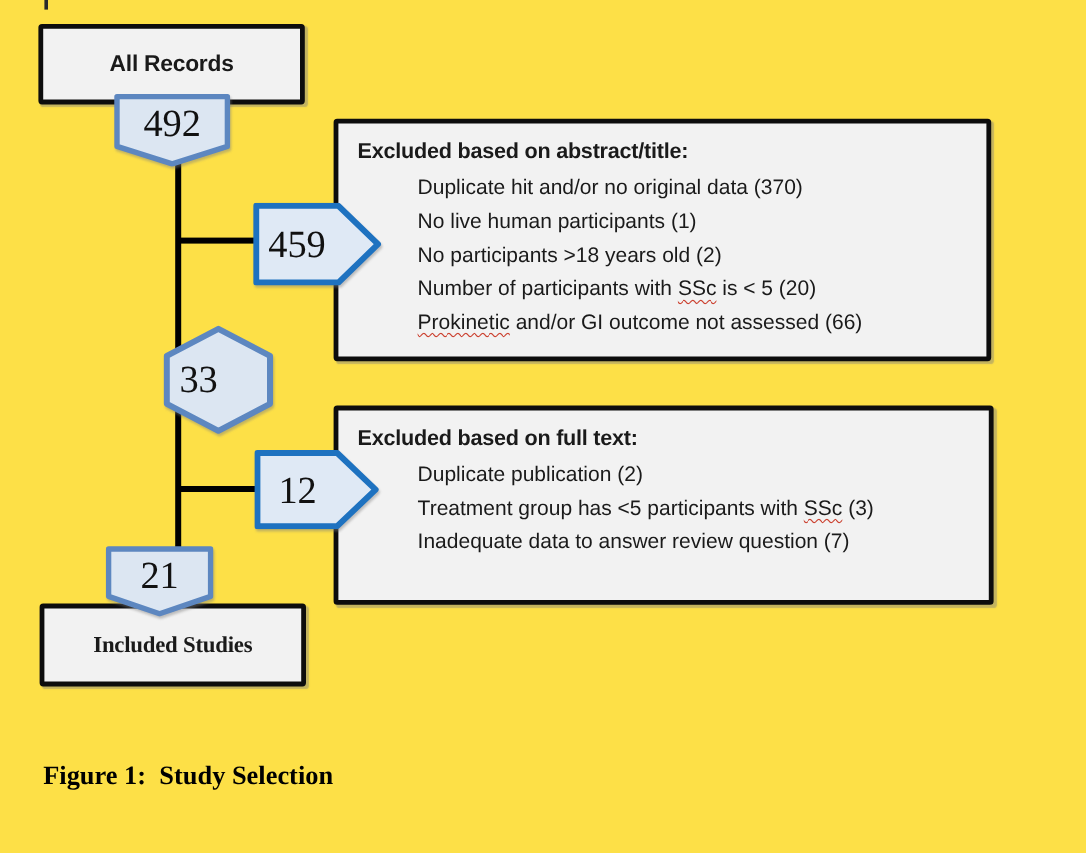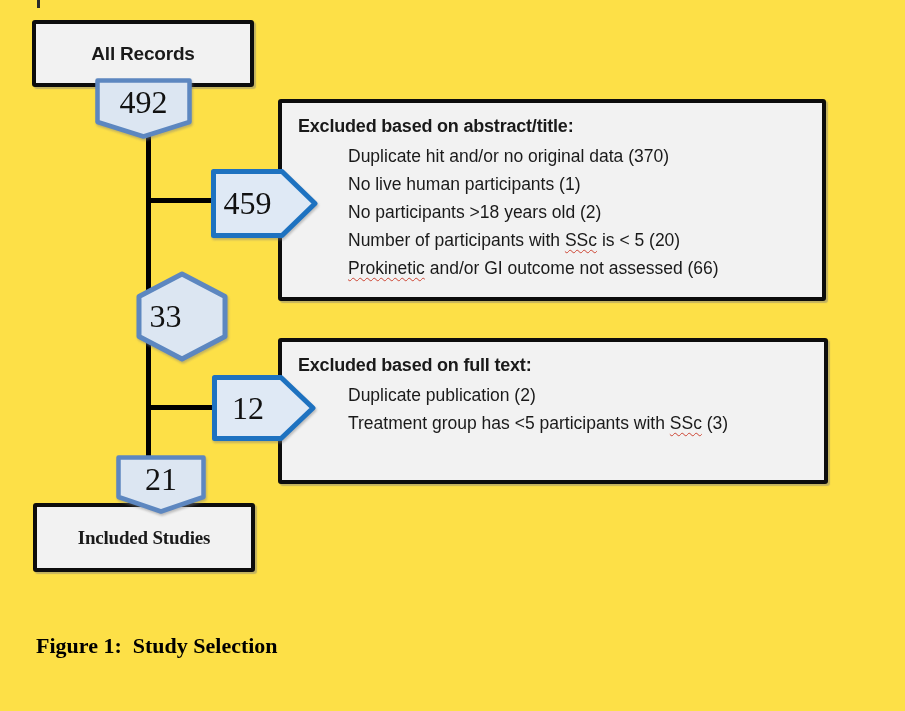--- a/index.html
+++ b/index.html
@@ -38,31 +38,31 @@
     position:absolute;inset:0;display:flex;align-items:center;justify-content:center;
     font-family:"Liberation Serif",serif;font-size:32px;color:#111;z-index:5;
   }
   .pent492{left:95px;top:78px;width:97px;height:61px;}
   .pent492 .num{padding-bottom:12px;}
   .hex33{left:103px;top:271px;width:92px;height:91px;padding-left:33px;}
   .arrow459{left:211px;top:169px;width:107px;height:69px;}
   .arrow459 .num{padding-right:34px;}
   .arrow12{left:212px;top:375px;width:104px;height:66px;}
   .arrow12 .num{padding-right:32px;}
-  .pent21{left:116px;top:455px;width:90px;height:59px;}
+  .pent21{left:88px;top:455px;width:90px;height:59px;}
   .pent21 .num{padding-bottom:10px;}
   .node-poly{fill:var(--node-fill,#dce6f2);stroke:var(--node-border,#5d87c0);
     stroke-width:4.5;stroke-linejoin:round;}
   .arrow-poly{fill:var(--arrow-fill,#dfe9f5);stroke:var(--arrow-border,#1e72c0);
     stroke-width:5;stroke-linejoin:round;}
 
   
   .excl-box{z-index:2;}
   .excl-box1{left:278px;top:99px;width:548px;height:202px;}
-  .excl-box2{left:278px;top:338px;width:550px;height:146px;}
+  .excl-box2{left:278px;top:338px;width:550px;height:166px;}
   .excl-title{margin:8px 0 1px 16px;font-weight:bold;font-size:18px;
     letter-spacing:-.2px;line-height:30px;}
   .excl-item{margin-left:66px;font-size:17.5px;line-height:28px;}
   .squiggle{
     text-decoration-line:underline;text-decoration-style:wavy;
     text-decoration-color:var(--squiggle-red,#cc4433);
     text-decoration-thickness:1px;text-underline-offset:3px;
   }
 
   
@@ -121,20 +121,21 @@
       <polygon class="arrow-poly" points="2.5,2.5 69,2.5 101,33 69,63.5 2.5,63.5"></polygon>
     </svg>
     <div class="num">12</div>
   </div>
 
   <div class="abs black-box excl-box excl-box2">
     <div class="excl-title">Excluded based on full text:</div>
     <div class="excl-items">
         <div class="excl-item">Duplicate publication (2)</div>
         <div class="excl-item">Treatment group has &lt;5 participants with <span class="squiggle">SSc</span> (3)</div>
+        <div class="excl-item">Inadequate data to answer review question (7)</div>
       </div>
   </div>
 
   <div class="abs shape pent21">
     <svg width="90" height="59" viewBox="0 0 90 59">
       <polygon class="node-poly" points="2.5,2.5 87.5,2.5 87.5,42 45,56.5 2.5,42"></polygon>
     </svg>
     <div class="num">21</div>
   </div>
 

